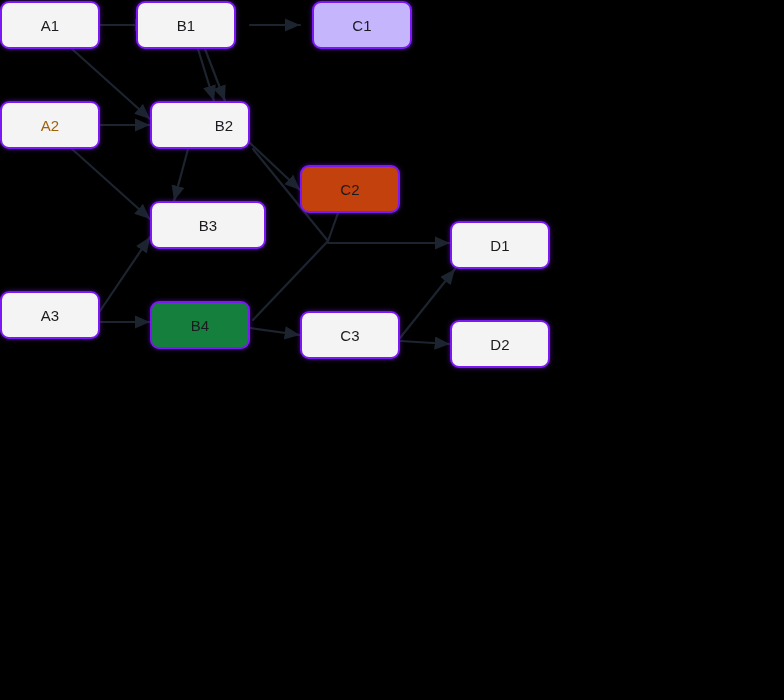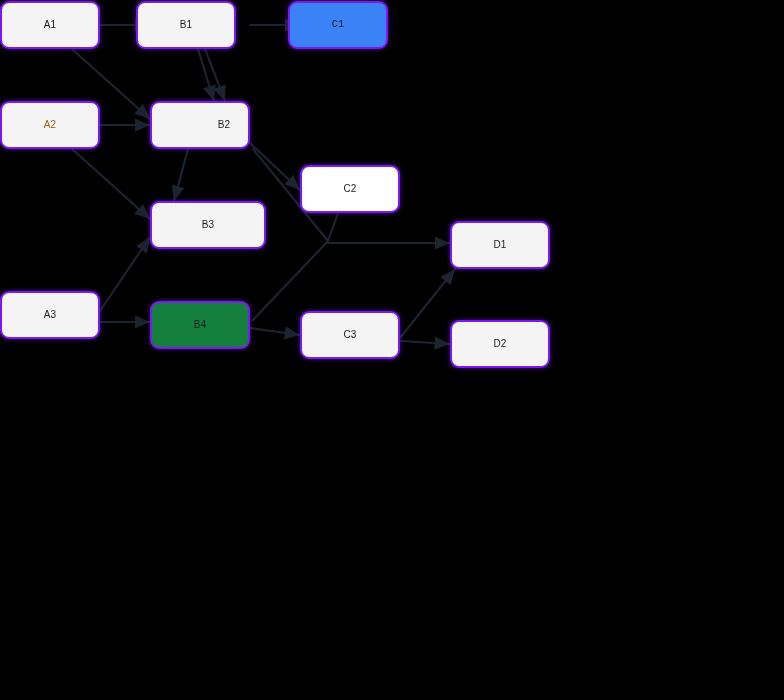--- a/index.html
+++ b/index.html
@@ -28,21 +28,21 @@
   .node {
     position: absolute;
     box-sizing: border-box;
     background: #f4f4f5;
     border: 2px solid #7c17f5;
     border-radius: 9px;
     display: flex;
     align-items: center;
     justify-content: center;
     color: #1b1b1f;
-    font-size: 10px;
+    font-size: 15px;
     letter-spacing: 0.2px;
     box-shadow: 0 0 5px rgba(124,23,245,0.55);
   }
   .node-label {
     user-select: none;
     line-height: 1;
   }
 </style>
 </head>
 <body>
@@ -92,24 +92,24 @@
       </div>
       <div class="node" style="left: 150px; top: 101px; width: 100px; height: 48px; background: rgb(244, 244, 245); border-color: rgb(124, 23, 245); color: rgb(27, 27, 31); padding-left: 48px;">
         <span class="node-label">B2</span>
       </div>
       <div class="node" style="left: 150px; top: 201px; width: 116px; height: 48px; background: rgb(244, 244, 245); border-color: rgb(124, 23, 245); color: rgb(27, 27, 31);">
         <span class="node-label">B3</span>
       </div>
       <div class="node" style="left: 150px; top: 301px; width: 100px; height: 48px; background: #15803d; border-color: rgb(124, 23, 245); color: rgb(27, 27, 31);">
         <span class="node-label">B4</span>
       </div>
-      <div class="node" style="left: 288px; top: 1px; width: 100px; height: 48px; background: #3b82f6; border-color: rgb(124, 23, 245); color: rgb(27, 27, 31); font-family: Liberation Mono, monospace;">
+      <div class="node" style="left: 312px; top: 1px; width: 100px; height: 48px; background: #c4b5fd; border-color: rgb(124, 23, 245); color: rgb(27, 27, 31);">
         <span class="node-label">C1</span>
       </div>
-      <div class="node" style="left: 300px; top: 165px; width: 100px; height: 48px; background: #ffffff; border-color: rgb(124, 23, 245); color: rgb(27, 27, 31);">
+      <div class="node" style="left: 300px; top: 165px; width: 100px; height: 48px; background: #c2410c; border-color: rgb(124, 23, 245); color: rgb(27, 27, 31);">
         <span class="node-label">C2</span>
       </div>
       <div class="node" style="left: 300px; top: 311px; width: 100px; height: 48px; background: rgb(244, 244, 245); border-color: rgb(124, 23, 245); color: rgb(27, 27, 31);">
         <span class="node-label">C3</span>
       </div>
       <div class="node" style="left: 450px; top: 221px; width: 100px; height: 48px; background: rgb(244, 244, 245); border-color: rgb(124, 23, 245); color: rgb(27, 27, 31);">
         <span class="node-label">D1</span>
       </div>
       <div class="node" style="left: 450px; top: 320px; width: 100px; height: 48px; background: rgb(244, 244, 245); border-color: rgb(124, 23, 245); color: rgb(27, 27, 31);">
         <span class="node-label">D2</span>

